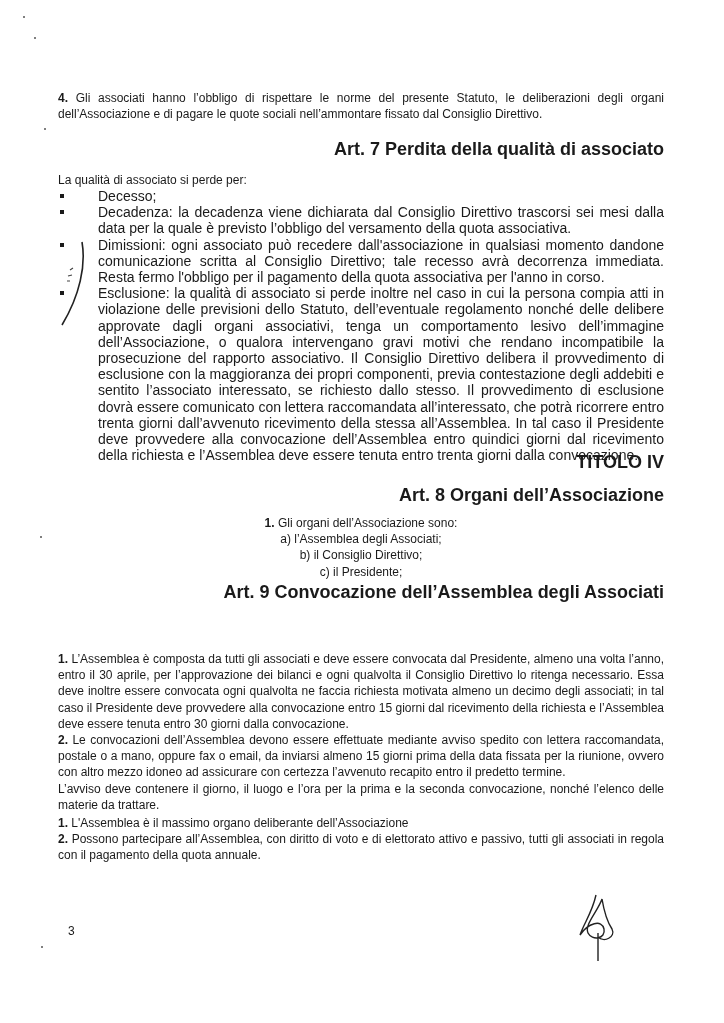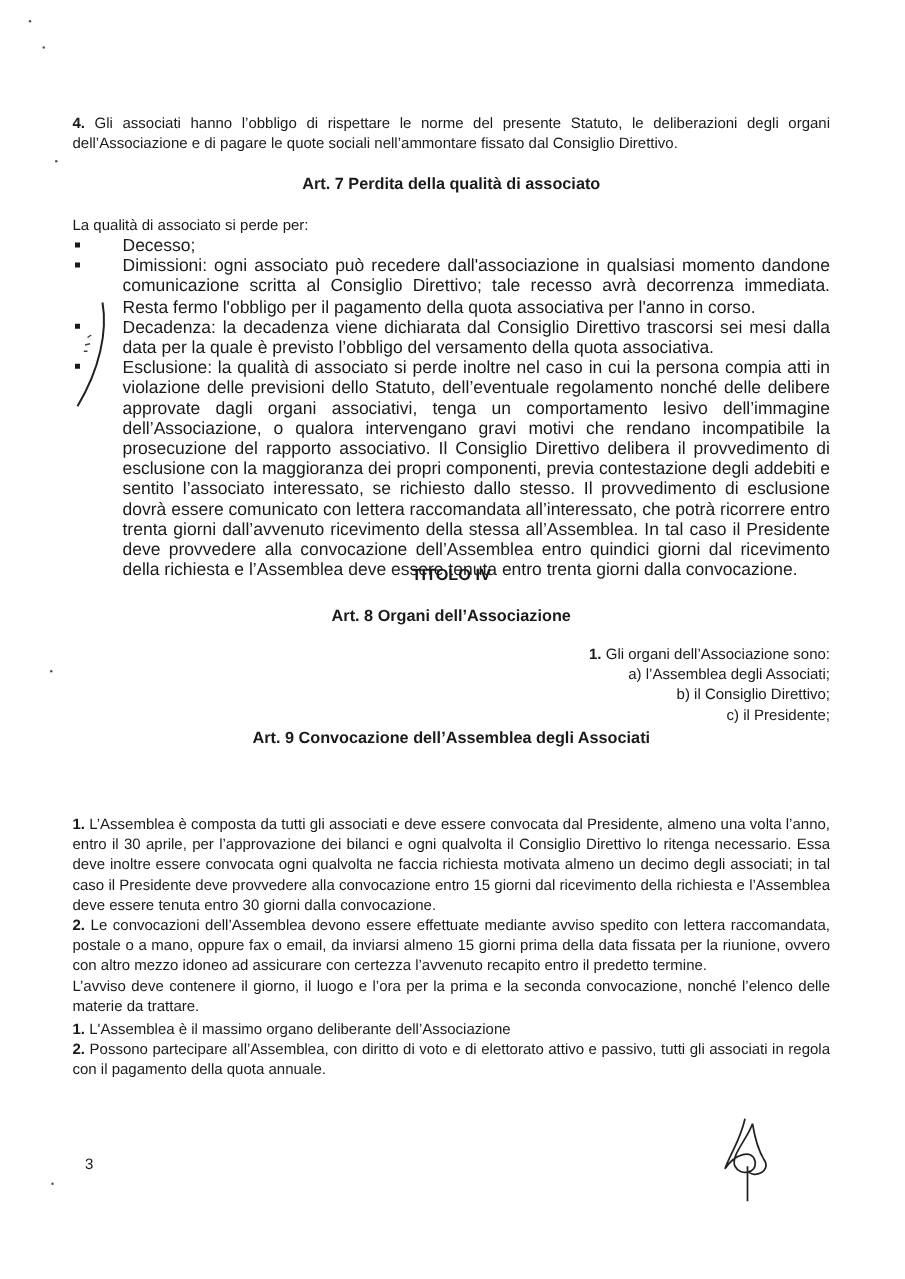--- a/index.html
+++ b/index.html
@@ -1,21 +1,21 @@
 <!DOCTYPE html>
 <html><head>
 <meta charset="utf-8">
 <style>
   html, body { margin:0; padding:0; background:#ffffff; }
   body { width:724px; height:1023px; position:relative; overflow:hidden;
          font-family:"Liberation Sans", sans-serif; color:#1a1a1a; }
   .page { position:absolute; left:0; top:0; width:724px; height:1023px; }
   .blk { position:absolute; left:58px; width:606px; font-size:12px; line-height:16.2px; text-align:justify; }
   .blk b { font-weight:bold; }
-  .heading { position:absolute; left:58px; width:606px; text-align:center; font-weight:bold; font-size:13px; }
+  .heading { position:absolute; left:58px; width:606px; text-align:right; font-weight:bold; font-size:18px; }
   .list { position:absolute; left:58px; width:606px; font-size:14px; line-height:16.2px; margin:0; padding:0; list-style:none; }
   .list li { position:relative; padding-left:40px; text-align:justify; }
   .list li .bullet { position:absolute; left:2px; top:6px; width:4px; height:4px; background:#1a1a1a; }
   .pnum { position:absolute; left:68px; top:924px; font-size:12px; }
   .speck { position:absolute; width:2px; height:2px; background:#555; border-radius:1px; }
   .sig { position:absolute; left:574px; top:893px; }
   .margin-mark { position:absolute; left:58px; top:240px; }
 </style>
 </head>
 <body>
@@ -30,34 +30,34 @@
 
   <div class="blk" style="top:90px;">
     <b>4.</b><span> Gli associati hanno l’obbligo di rispettare le norme del presente Statuto, le deliberazioni degli organi dell’Associazione e di pagare le quote sociali nell’ammontare fissato dal Consiglio Direttivo.</span>
   </div>
 
   <div class="heading" style="top:139px;">Art. 7 Perdita della qualità di associato</div>
   <div class="blk" style="top:172px;">La qualità di associato si perde per:</div>
 
   <ul class="list" style="top:188px;">
     <li><span class="bullet"></span><span>Decesso;</span></li>
+    <li><span class="bullet"></span><span>Decadenza: la decadenza viene dichiarata dal Consiglio Direttivo trascorsi sei mesi dalla data per la quale è previsto l’obbligo del versamento della quota associativa.</span></li>
     <li><span class="bullet"></span><span>Dimissioni: ogni associato può recedere dall'associazione in qualsiasi momento dandone comunicazione scritta al Consiglio Direttivo; tale recesso avrà decorrenza immediata. Resta fermo l'obbligo per il pagamento della quota associativa per l'anno in corso.</span></li>
-    <li><span class="bullet"></span><span>Decadenza: la decadenza viene dichiarata dal Consiglio Direttivo trascorsi sei mesi dalla data per la quale è previsto l’obbligo del versamento della quota associativa.</span></li>
     <li><span class="bullet"></span><span>Esclusione: la qualità di associato si perde inoltre nel caso in cui la persona compia atti in violazione delle previsioni dello Statuto, dell’eventuale regolamento nonché delle delibere approvate dagli organi associativi, tenga un comportamento lesivo dell’immagine dell’Associazione, o qualora intervengano gravi motivi che rendano incompatibile la prosecuzione del rapporto associativo. Il Consiglio Direttivo delibera il provvedimento di esclusione con la maggioranza dei propri componenti, previa contestazione degli addebiti e sentito l’associato interessato, se richiesto dallo stesso. Il provvedimento di esclusione dovrà essere comunicato con lettera raccomandata all’interessato, che potrà ricorrere entro trenta giorni dall’avvenuto ricevimento della stessa all’Assemblea. In tal caso il Presidente deve provvedere alla convocazione dell’Assemblea entro quindici giorni dal ricevimento della richiesta e l’Assemblea deve essere tenuta entro trenta giorni dalla convocazione.</span></li>
   </ul>
 
   <svg class="margin-mark" width="30" height="90" viewBox="0 0 30 90">
     <path d="M24 2 C 28 25, 22 55, 4 85" stroke="#222" stroke-width="1.6" fill="none"></path>
     <path d="M12 30 l3 -2 M10 36 l4 -1 M9 41 l3 0" stroke="#444" stroke-width="1.2"></path>
   </svg>
 
   <div class="heading" style="top:452px;">TITOLO IV</div>
 
   <div class="heading" style="top:485px;">Art. 8 Organi dell’Associazione</div>
-  <div class="blk" style="top:515px; text-align:right;">
+  <div class="blk" style="top:515px; text-align:center;">
     <div><b>1.</b><span> Gli organi dell’Associazione sono:</span></div>
     <div>a) l’Assemblea degli Associati;</div>
     <div>b) il Consiglio Direttivo;</div>
     <div>c) il Presidente;</div>
   </div>
 
   <div class="heading" style="top:582px;">Art. 9 Convocazione dell’Assemblea degli Associati</div>
   <div class="blk" style="top:615px;margin-top:36px;">
     <div><b>1.</b><span> L’Assemblea è composta da tutti gli associati e deve essere convocata dal Presidente, almeno una volta l’anno, entro il 30 aprile, per l’approvazione dei bilanci e ogni qualvolta il Consiglio Direttivo lo ritenga necessario. Essa deve inoltre essere convocata ogni qualvolta ne faccia richiesta motivata almeno un decimo degli associati; in tal caso il Presidente deve provvedere alla convocazione entro 15 giorni dal ricevimento della richiesta e l’Assemblea deve essere tenuta entro 30 giorni dalla convocazione.</span></div>
     <div><b>2.</b><span> Le convocazioni dell’Assemblea devono essere effettuate mediante avviso spedito con lettera raccomandata, postale o a mano, oppure fax o email, da inviarsi almeno 15 giorni prima della data fissata per la riunione, ovvero con altro mezzo idoneo ad assicurare con certezza l’avvenuto recapito entro il predetto termine.</span></div>

